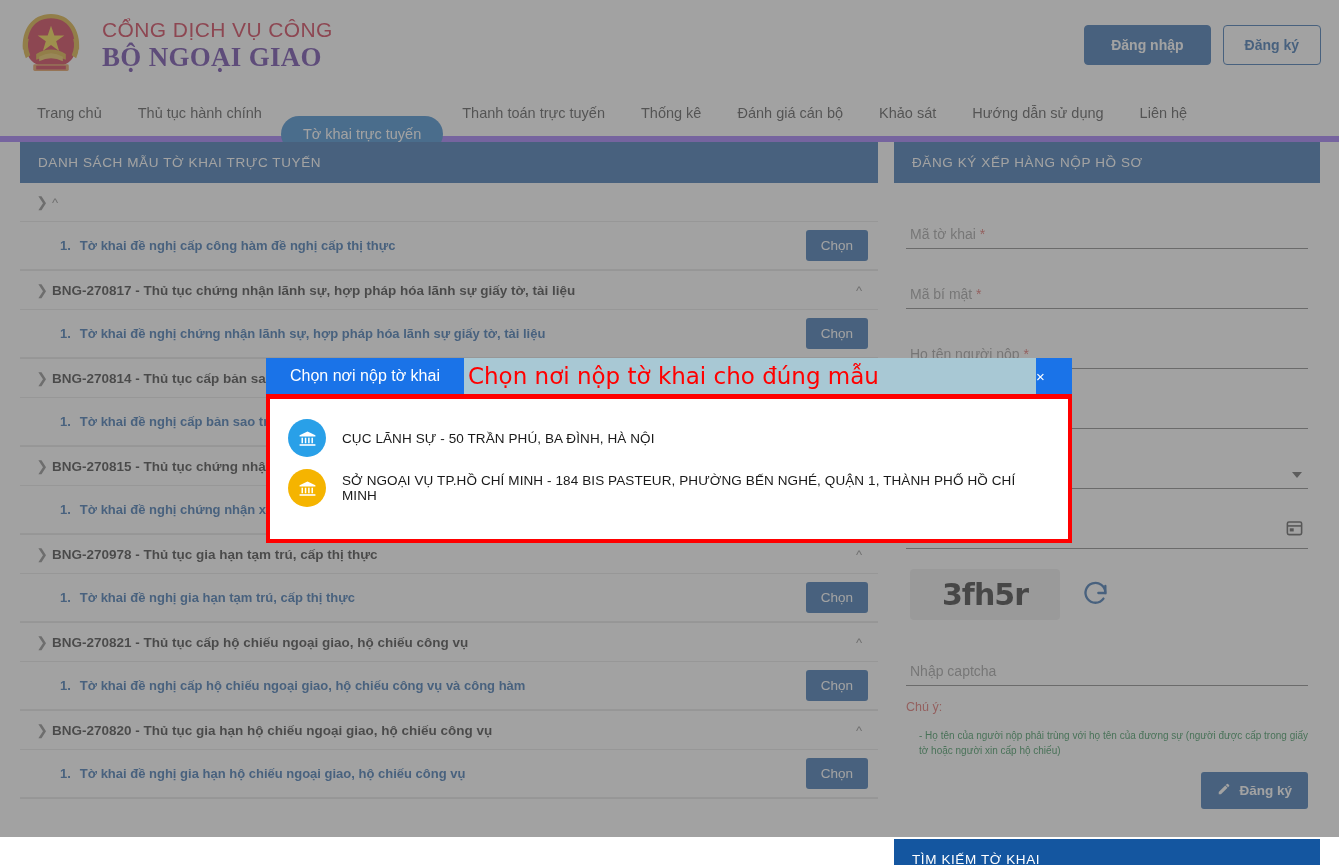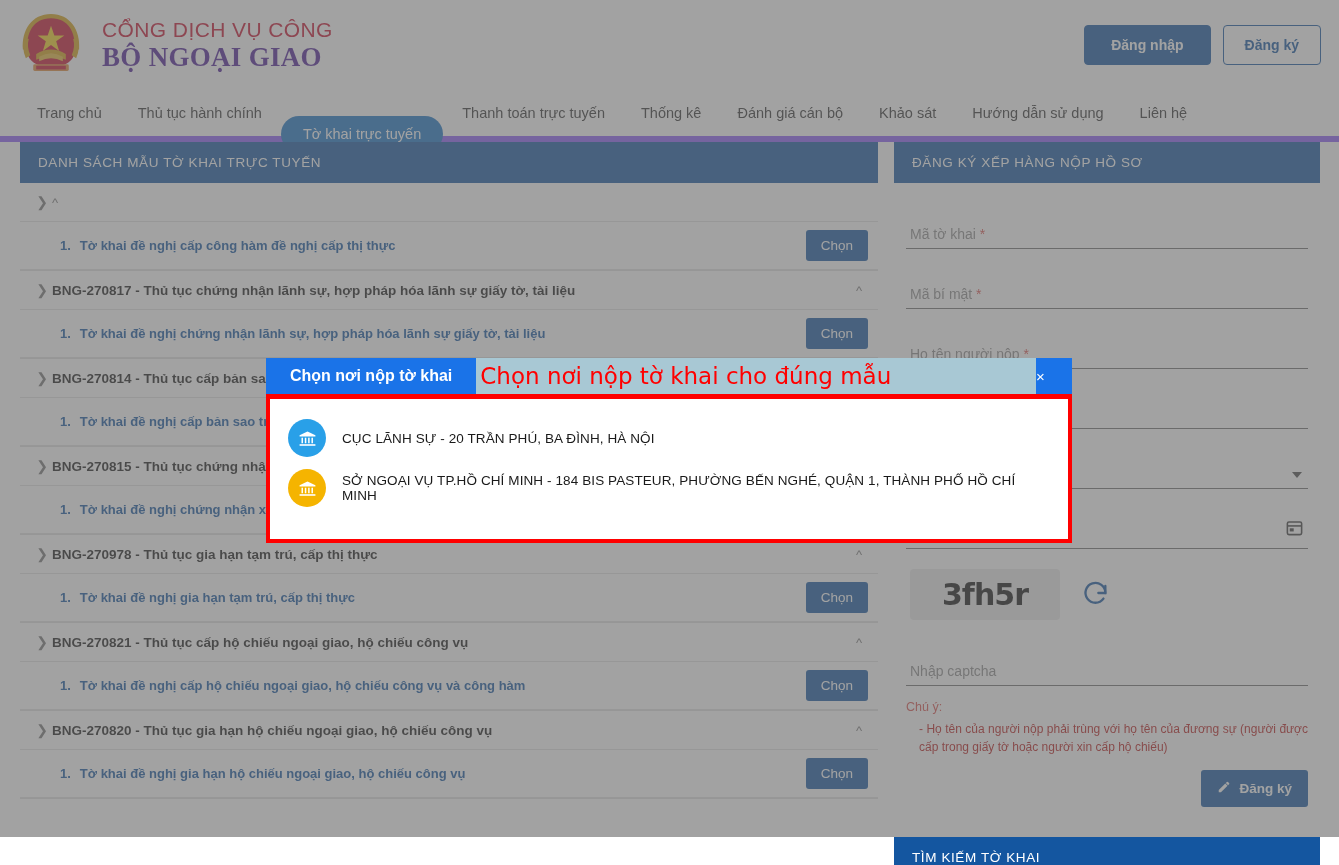--- a/index.html
+++ b/index.html
@@ -148,43 +148,43 @@
   }
   .captcha-box {
     background: #e9e9e9; border-radius: 4px;
     padding: 8px 32px; font-size: 30px; font-weight: 700;
     font-family: "DejaVu Sans", sans-serif; letter-spacing: -1px;
     color: #111111;
   }
 
   .note-title { color: #d9534f; font-size: 12.5px; margin-top: 14px; }
   .note-body {
-    color: #b91c1c; font-size: 12px; line-height: 1.5;
-    margin-top: 6px; padding-left: 13px; text-align: justify;
+    color: #15803d; font-size: 10px; line-height: 1.5;
+    margin-top: 14px; padding-left: 13px; text-align: justify;
   }
   .btn-dangky {
     margin: 14px 0 0 auto; display: flex; align-items: center; gap: 8px;
     background: #1456a0; color: #ffffff; border: none;
     font-size: 13.5px; font-weight: 700; padding: 10px 16px;
     border-radius: 3px; cursor: pointer; width: fit-content;
   }
   .search-head { margin-top: 16px; }
 
   
   .modal {
     position: absolute; left: 266px; top: 358px;
     width: 806px; z-index: 100;
   }
   .modal-titlebar {
     display: flex; align-items: stretch; height: 36px;
     background: #1a73e8;
   }
   .modal-title {
     background: #1a73e8; color: #ffffff;
-    font-size: 16px; font-weight: 700;
+    font-size: 16px; font-weight: 400;
     padding: 0 24px; display: flex; align-items: center;
     white-space: nowrap;
   }
   .modal-annotation {
     flex: 1 1 auto; background: #a8c8d4;
     color: #ff0000; font-size: 23px;
     font-family: "DejaVu Sans", sans-serif;
     display: flex; align-items: center;
     padding-left: 4px; white-space: nowrap; overflow: hidden;
   }
@@ -441,21 +441,21 @@
         <span class="opt-icon blue">
           <svg width="19" height="19" viewBox="0 0 24 24" fill="#ffffff">
             <path d="M12 3 L22 8 L22 9.6 L2 9.6 L2 8 Z"></path>
             <rect x="4.4" y="11" width="1.9" height="7"></rect>
             <rect x="8.6" y="11" width="1.9" height="7"></rect>
             <rect x="12.8" y="11" width="1.9" height="7"></rect>
             <rect x="17" y="11" width="1.9" height="7"></rect>
             <rect x="2" y="19.2" width="20" height="2"></rect>
           </svg>
         </span>
-        <span class="opt-text">CỤC LÃNH SỰ - 20 TRẦN PHÚ, BA ĐÌNH, HÀ NỘI</span>
+        <span class="opt-text">CỤC LÃNH SỰ - 50 TRẦN PHÚ, BA ĐÌNH, HÀ NỘI</span>
       </div>
 
       <div class="modal-opt">
         <span class="opt-icon amber">
           <svg width="19" height="19" viewBox="0 0 24 24" fill="#ffffff">
             <path d="M12 3 L22 8 L22 9.6 L2 9.6 L2 8 Z"></path>
             <rect x="4.4" y="11" width="1.9" height="7"></rect>
             <rect x="8.6" y="11" width="1.9" height="7"></rect>
             <rect x="12.8" y="11" width="1.9" height="7"></rect>
             <rect x="17" y="11" width="1.9" height="7"></rect>

